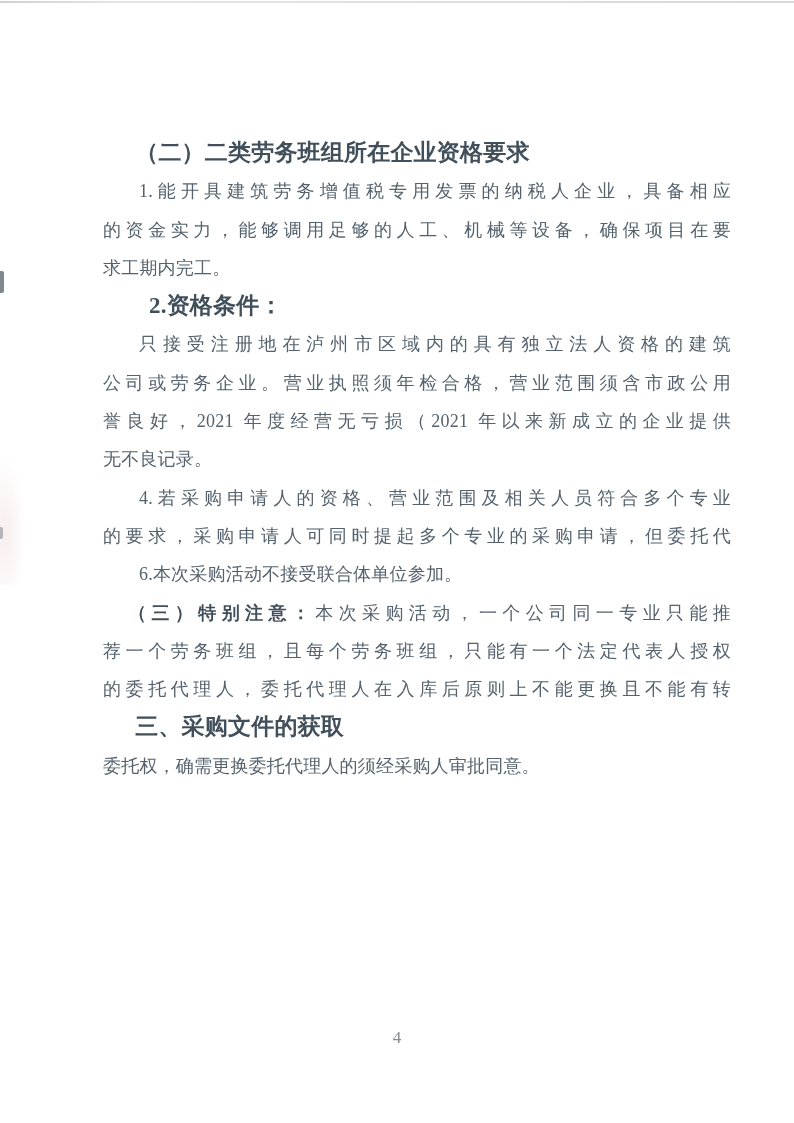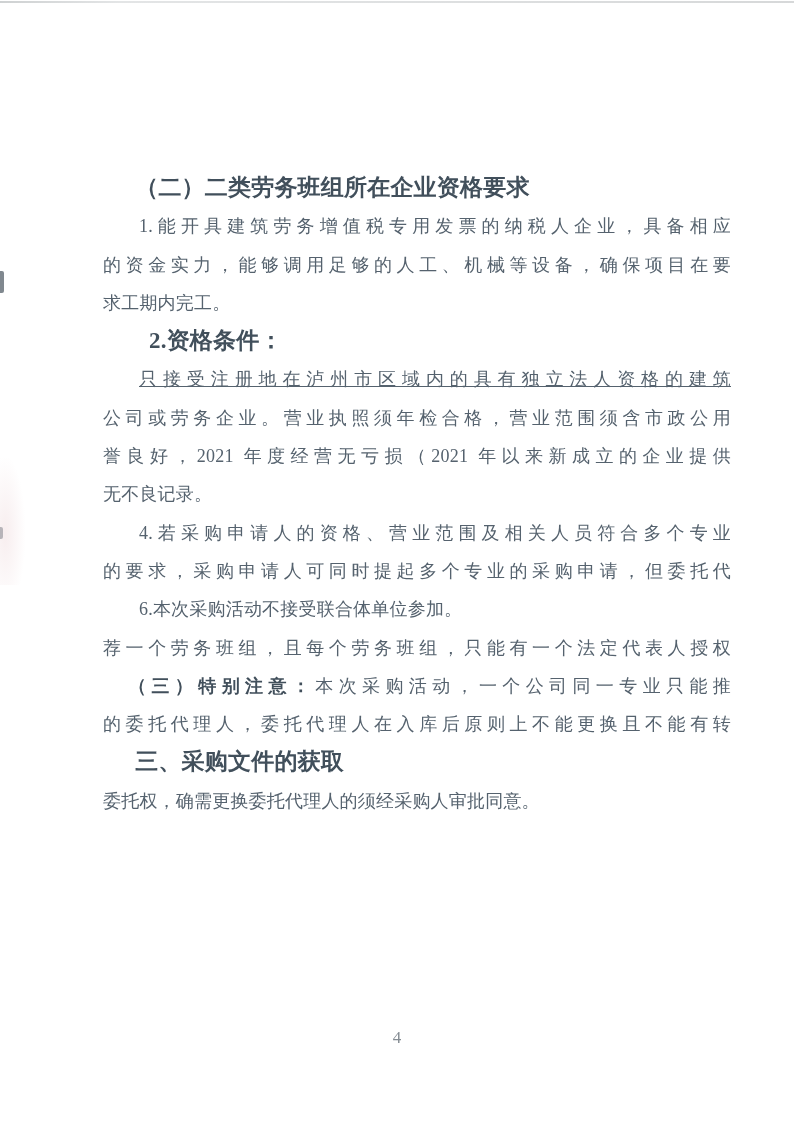--- a/index.html
+++ b/index.html
@@ -50,21 +50,21 @@
     position: absolute;
     left: 0;
     top: 455px;
     width: 26px;
     height: 130px;
     background: radial-gradient(ellipse at 20% 60%, rgba(225,185,190,0.25), rgba(255,255,255,0) 70%);
   }
   #doc {
     position: absolute;
     left: 103px;
-    top: 169px;
+    top: 134px;
     width: 628px;
     color: var(--body-ink, #55626e);
   }
   .line {
     height: 38.3px;
     line-height: 38.3px;
     font-size: 18px;
     white-space: nowrap;
     text-align: justify;
     text-align-last: justify;
@@ -99,27 +99,27 @@
 <div class="speck-a"></div>
 <div class="speck-b"></div>
 <div class="scan-noise"></div>
 
 <div id="doc">
     <div class="line end heading" style="text-indent: 1.4em;"><span>（二）二类劳务班组所在企业资格要求</span></div>
     <div class="line" style="text-indent: 2em;"><span>1.能开具建筑劳务增值税专用发票的纳税人企业，具备相应</span></div>
     <div class="line" style="text-indent: 0em;"><span>的资金实力，能够调用足够的人工、机械等设备，确保项目在要</span></div>
     <div class="line end" style="text-indent: 0em;"><span>求工期内完工。</span></div>
     <div class="line end heading" style="text-indent: 2em;"><span>2.资格条件：</span></div>
-    <div class="line" style="text-indent: 2em; text-decoration: underline;"><span>只接受注册地在泸州市区域内的具有独立法人资格的建筑</span></div>
+    <div class="line" style="text-indent: 2em;"><span>只接受注册地在泸州市区域内的具有独立法人资格的建筑</span></div>
     <div class="line" style="text-indent: 0em;"><span>公司或劳务企业。营业执照须年检合格，营业范围须含市政公用</span></div>
     <div class="line" style="text-indent: 0em;"><span>誉良好，2021 年度经营无亏损（2021 年以来新成立的企业提供</span></div>
     <div class="line end" style="text-indent: 0em;"><span>无不良记录。</span></div>
     <div class="line" style="text-indent: 2em;"><span>4.若采购申请人的资格、营业范围及相关人员符合多个专业</span></div>
     <div class="line" style="text-indent: 0em;"><span>的要求，采购申请人可同时提起多个专业的采购申请，但委托代</span></div>
     <div class="line end" style="text-indent: 2em;"><span>6.本次采购活动不接受联合体单位参加。</span></div>
+    <div class="line" style="text-indent: 1.4em;"><span class="bold">（三）特别注意：</span><span>本次采购活动，一个公司同一专业只能推</span></div>
     <div class="line" style="text-indent: 0em;"><span>荐一个劳务班组，且每个劳务班组，只能有一个法定代表人授权</span></div>
-    <div class="line" style="text-indent: 1.4em;"><span class="bold">（三）特别注意：</span><span>本次采购活动，一个公司同一专业只能推</span></div>
     <div class="line" style="text-indent: 0em;"><span>的委托代理人，委托代理人在入库后原则上不能更换且不能有转</span></div>
     <div class="line end heading" style="text-indent: 1.4em;"><span>三、采购文件的获取</span></div>
     <div class="line end" style="text-indent: 0em;"><span>委托权，确需更换委托代理人的须经采购人审批同意。</span></div>
   </div>
 
 <div class="page-num">4</div>
 
 </body></html>

